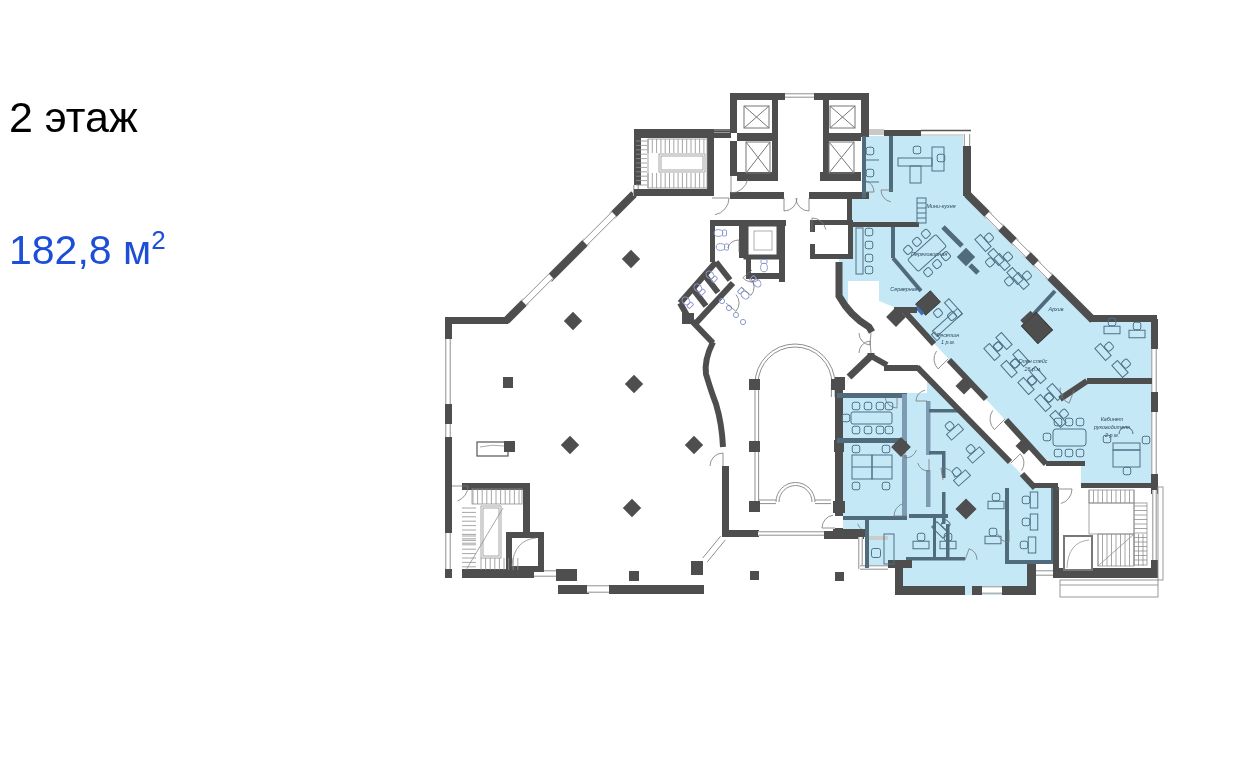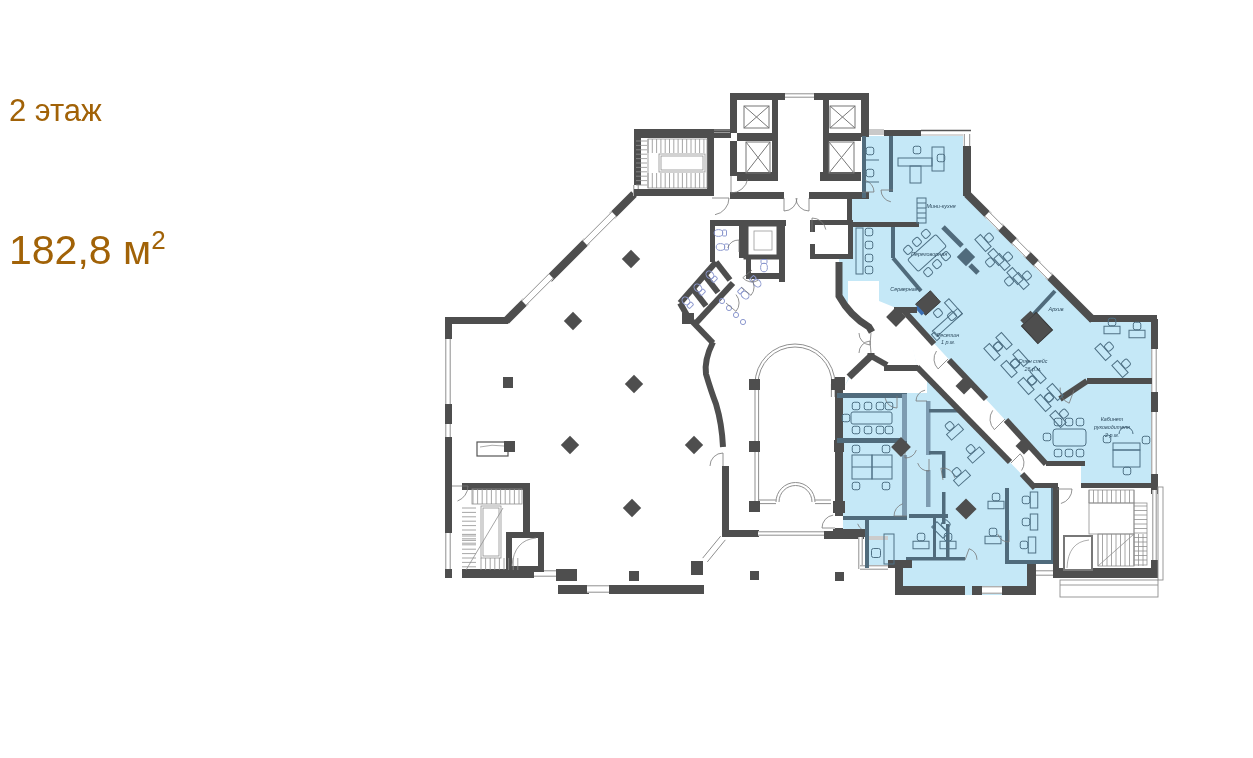--- a/index.html
+++ b/index.html
@@ -1,18 +1,18 @@
 <!DOCTYPE html>
 <html><head>
 <meta charset="utf-8">
 <style>
 html,body{margin:0;padding:0;background:#ffffff;width:1253px;height:758px;overflow:hidden;}
 .wrap{position:relative;width:1253px;height:758px;font-family:"Liberation Sans",sans-serif;}
-.t1{position:absolute;left:9px;top:93px;font-size:31px;color:#a16207;letter-spacing:0px;}
-.t2{position:absolute;left:9px;top:225px;font-size:41px;color:#a16207;letter-spacing:0px;}
+.t1{position:absolute;left:9px;top:93px;font-size:43px;color:#000000;letter-spacing:0px;}
+.t2{position:absolute;left:9px;top:225px;font-size:41px;color:#1d4ed8;letter-spacing:0px;}
 .t2 sup{font-size:26px;}
 </style>
 </head>
 <body>
 <div class="wrap">
 
 <div class="t1">2 этаж</div>
 
 <div class="t2">182,8 м<sup>2</sup></div>
 <svg width="1253" height="758" viewBox="0 0 1253 758" style="position:absolute;left:0;top:0">

